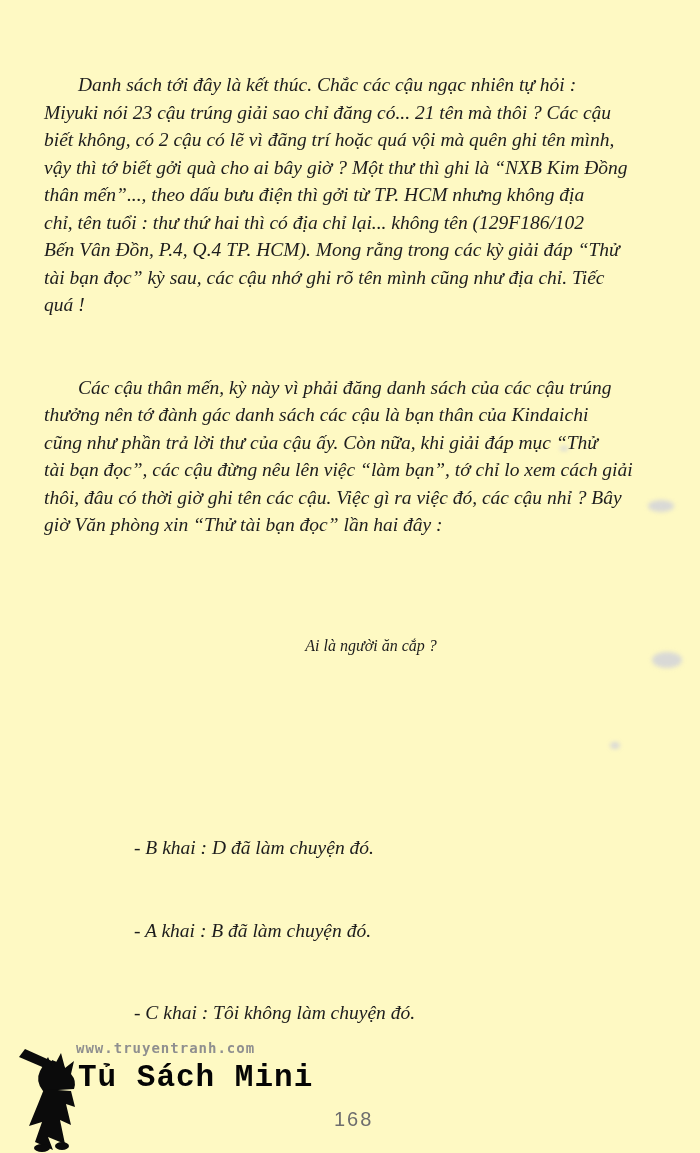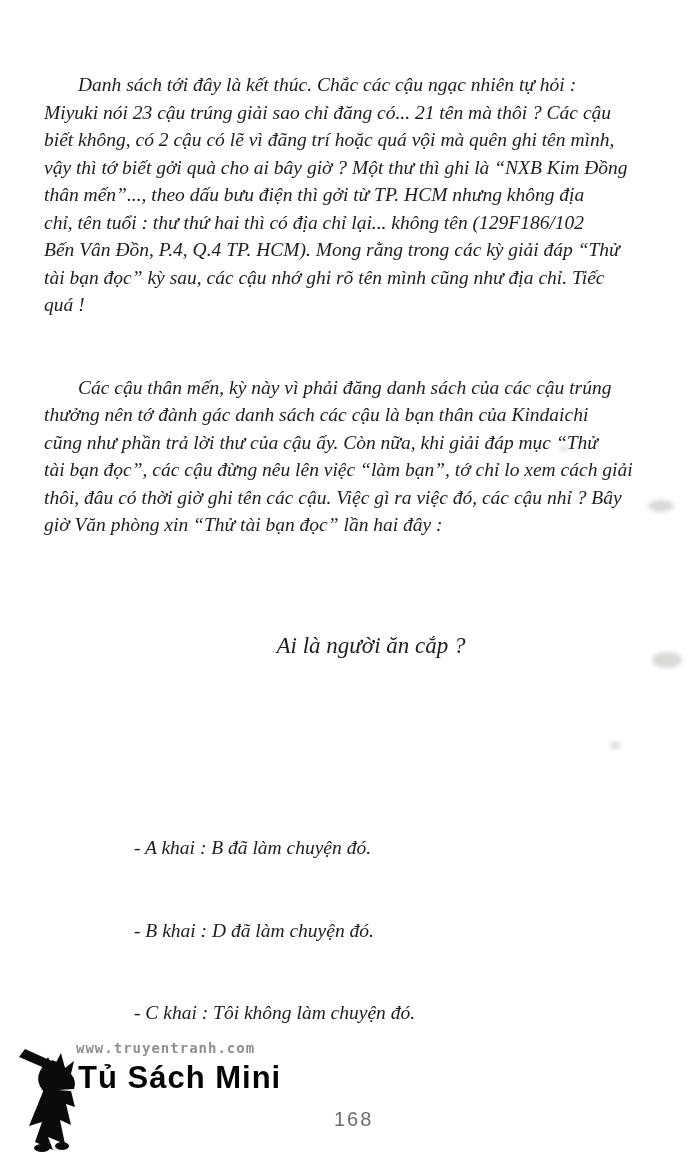--- a/index.html
+++ b/index.html
@@ -3,42 +3,42 @@
 <meta charset="utf-8">
 <style>
   html,body{margin:0;padding:0;}
   body{
     width:700px;height:1153px;
     background:#e9e9e7;
     font-family:"Liberation Serif","DejaVu Serif",serif;
   }
   .page{
     position:relative;width:700px;height:1153px;overflow:hidden;
-    background:#ffffff;color:#1d1d1d;
+    background:#fef9c3;color:#1d1d1d;
     font-style:italic;
   }
   .text-col{
     position:absolute;left:44px;top:16px;width:654px;
     font-size:19.5px;line-height:27.5px;
     white-space:pre;
   }
   .para{margin:0;text-indent:34px;}
   .puzzle-heading{
     white-space:normal;text-align:center;text-indent:0;
-    font-size:23px;line-height:30px;margin:10px 0 8px 0;
+    font-size:16px;line-height:30px;margin:10px 0 8px 0;
     font-weight:normal;
   }
   .statements{margin:0 0 0 90px;}
   .statement-line{white-space:pre;}
   
   .mascot{position:absolute;left:18px;top:1040px;width:72px;height:112px;}
   .brand{
     position:absolute;left:78px;top:1060px;
     font-style:normal;font-weight:bold;
-    font-family:Liberation Sans, sans-serif;
+    font-family:Liberation Mono, monospace;
     font-size:31px;color:#050505;letter-spacing:1px;
   }
   .website{
     position:absolute;left:76px;top:1040px;
     font-style:normal;font-weight:bold;
     font-family:"DejaVu Sans Mono","Liberation Mono",monospace;
     font-size:14px;color:#8f8f8f;letter-spacing:1px;
   }
   .page-number{
     position:absolute;left:334px;top:1108px;
@@ -72,22 +72,22 @@
 thưởng nên tớ đành gác danh sách các cậu là bạn thân của Kindaichi
 cũng như phần trả lời thư của cậu ấy. Còn nữa, khi giải đáp mục “Thử
 tài bạn đọc”, các cậu đừng nêu lên việc “làm bạn”, tớ chỉ lo xem cách giải
 thôi, đâu có thời giờ ghi tên các cậu. Việc gì ra việc đó, các cậu nhỉ ? Bây
 giờ Văn phòng xin “Thử tài bạn đọc” lần hai đây :</p>
 
     <h2 class="puzzle-heading">Ai là người ăn cắp ?</h2>
 
 
     <div class="statements">
+      <div class="statement-line">- B khai : D đã làm chuyện đó.</div>
       <div class="statement-line">- A khai : B đã làm chuyện đó.</div>
-      <div class="statement-line">- B khai : D đã làm chuyện đó.</div>
       <div class="statement-line">- C khai : Tôi không làm chuyện đó.</div>
       
     </div>
 
     
 
     
 
     
 

